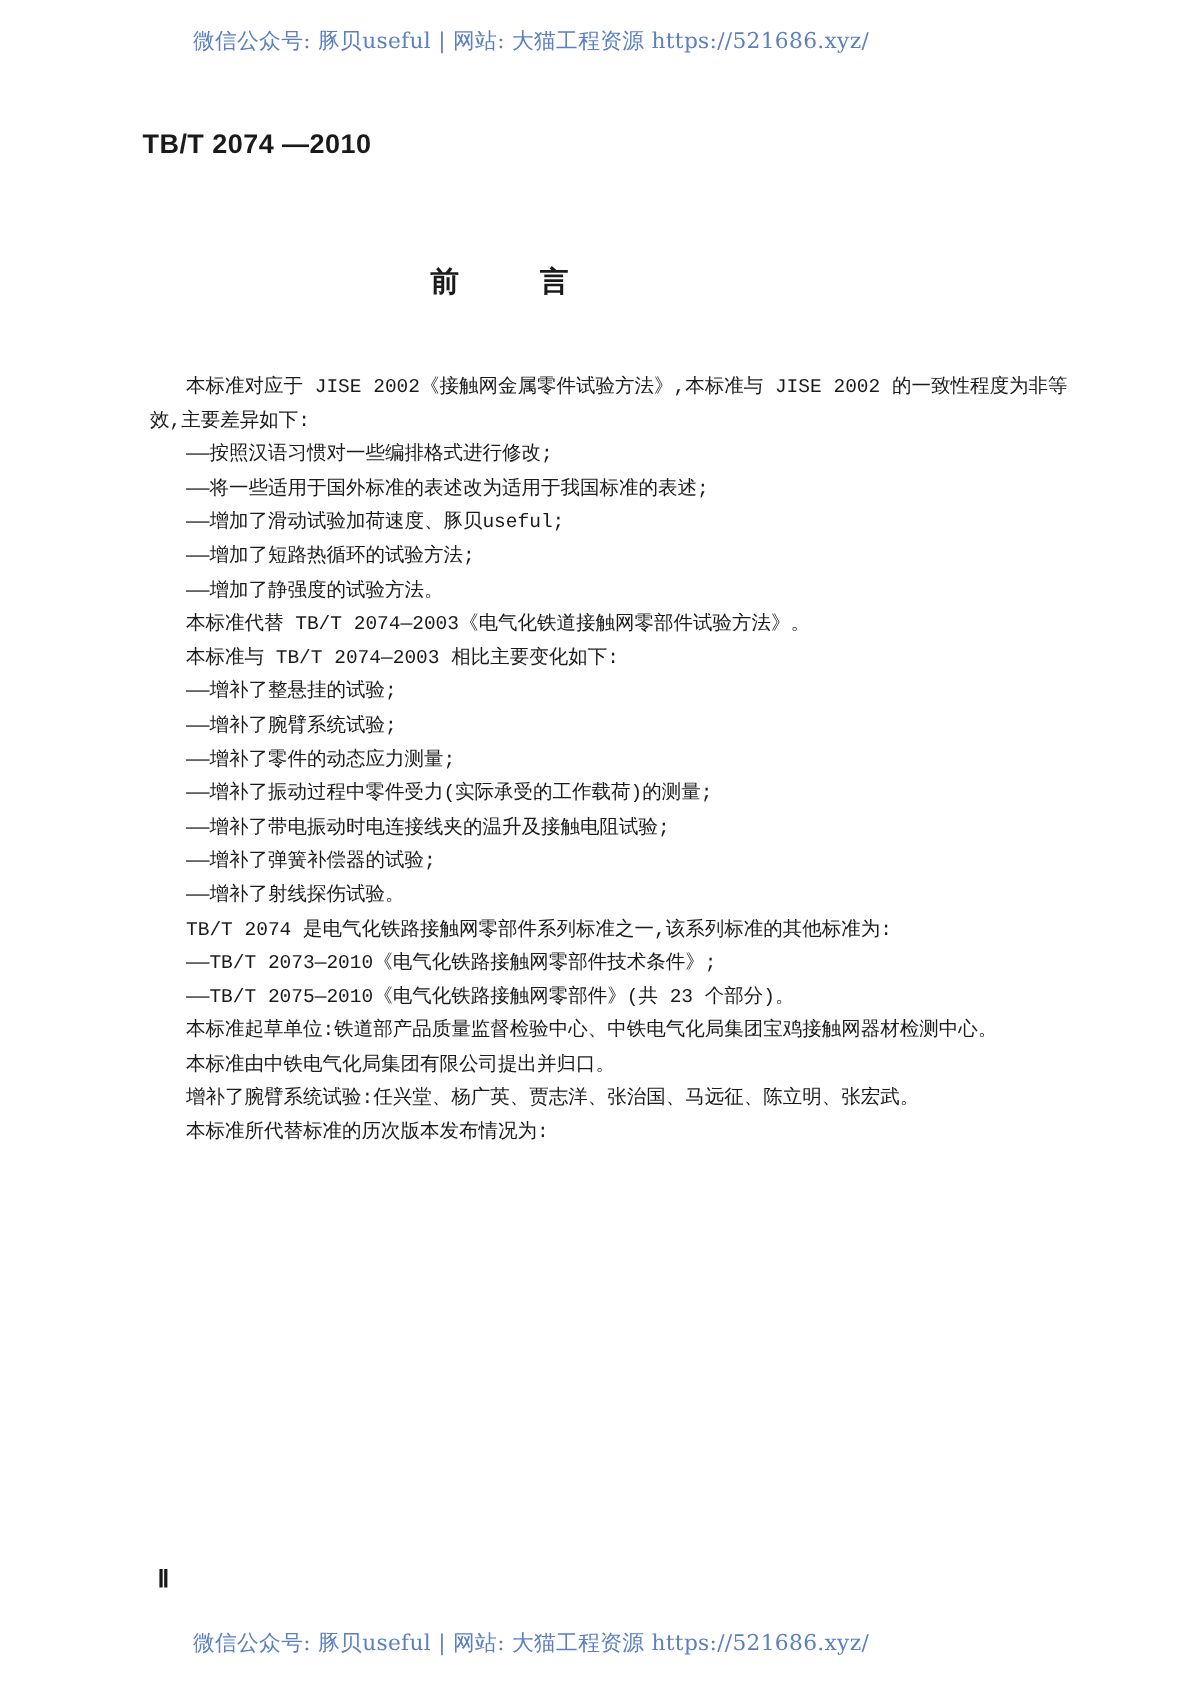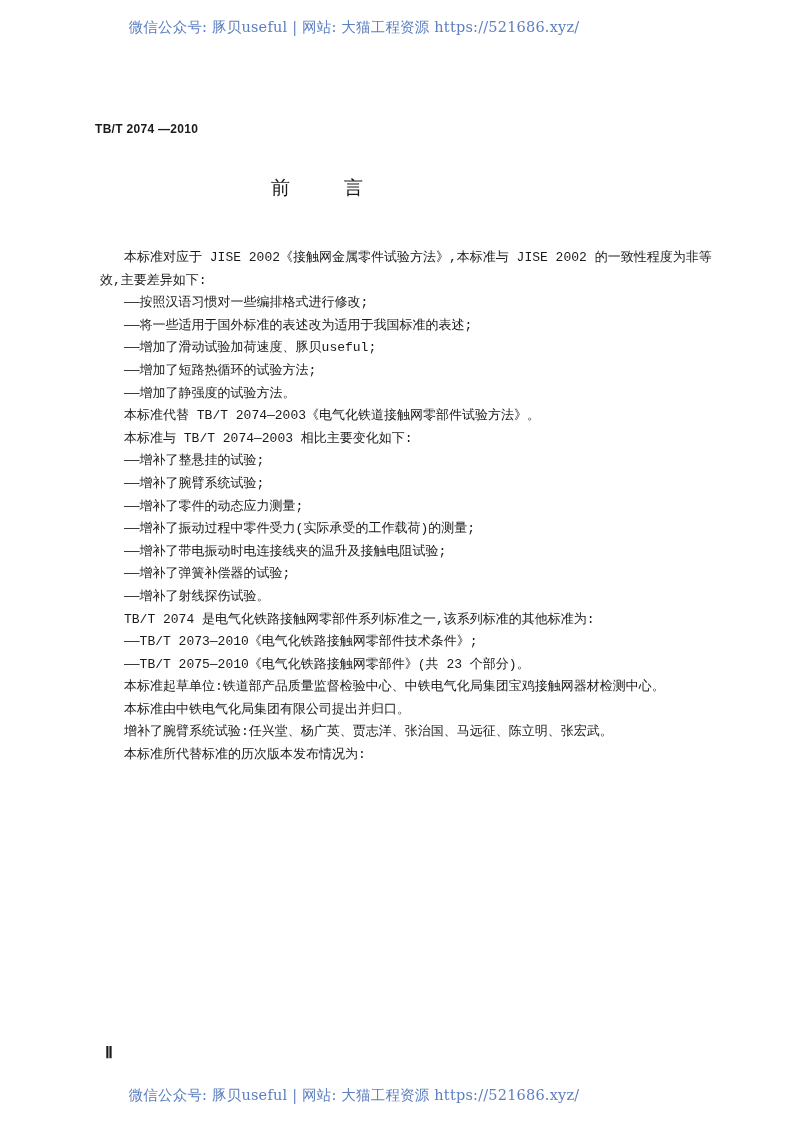--- a/index.html
+++ b/index.html
@@ -3,23 +3,23 @@
 <meta charset="utf-8">
 <style>
   html, body { margin:0; padding:0; }
   body { width:800px; height:1134px; background:#ffffff; position:relative; overflow:hidden;
          font-family:"DejaVu Serif", "Liberation Serif", serif; color:#1a1a1a; }
   .watermark { position:absolute; left:0; width:708px; text-align:center; font-size:14.5px;
                color:#5b7fc0; font-family:"DejaVu Serif", serif; letter-spacing:0.2px; }
   .wm-top { top:18px; }
   .wm-bottom { top:1086px; }
   .doc-id { position:absolute; left:95px; top:86px; font-family:"Liberation Sans", sans-serif;
-            font-weight:bold; font-size:12px; letter-spacing:0.3px;margin-top:36px; }
-  .title { position:absolute; left:0; width:634px; top:175px; text-align:center;
-           font-family:"DejaVu Sans", sans-serif; font-weight:normal; font-size:19px; letter-spacing:0; }
+            font-weight:bold; font-size:18px; letter-spacing:0.3px; }
+  .title { position:absolute; left:16px; width:634px; top:175px; text-align:center;
+           font-family:"DejaVu Sans", sans-serif; font-weight:bold; font-size:19px; letter-spacing:0; }
   .title span { display:inline-block; }
   .title .gap { width:54px; }
   .body { position:absolute; left:124px; top:247px; width:600px; font-size:13px; line-height:22.6px; }
   .p { white-space:nowrap;font-family:Liberation Mono, monospace; }
   .p.cont { margin-left:-24px; }
   .page-num { position:absolute; left:105px; top:1043px; font-family:"Liberation Serif", serif;
               font-weight:bold; font-size:16px; }
 </style>
 </head>
 <body>

